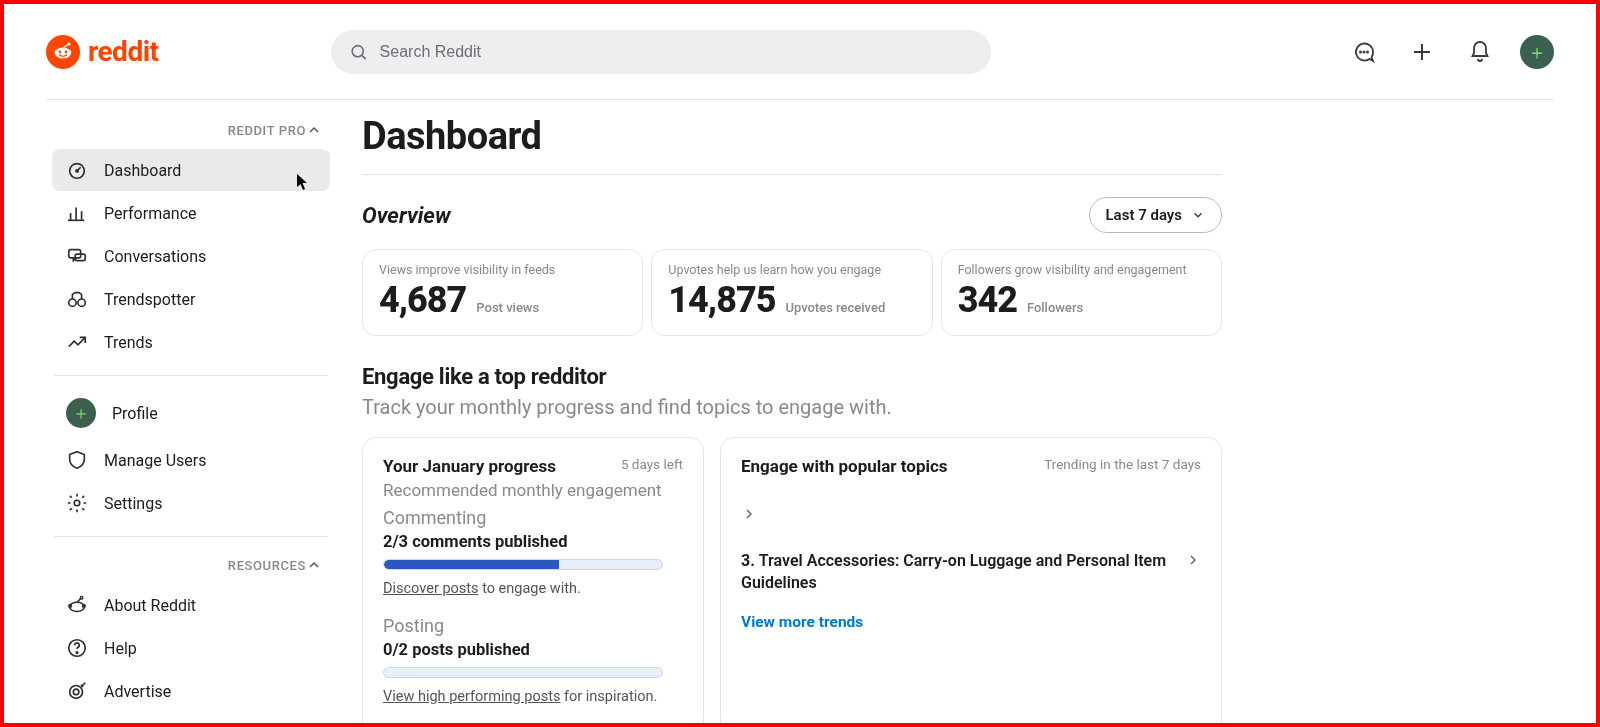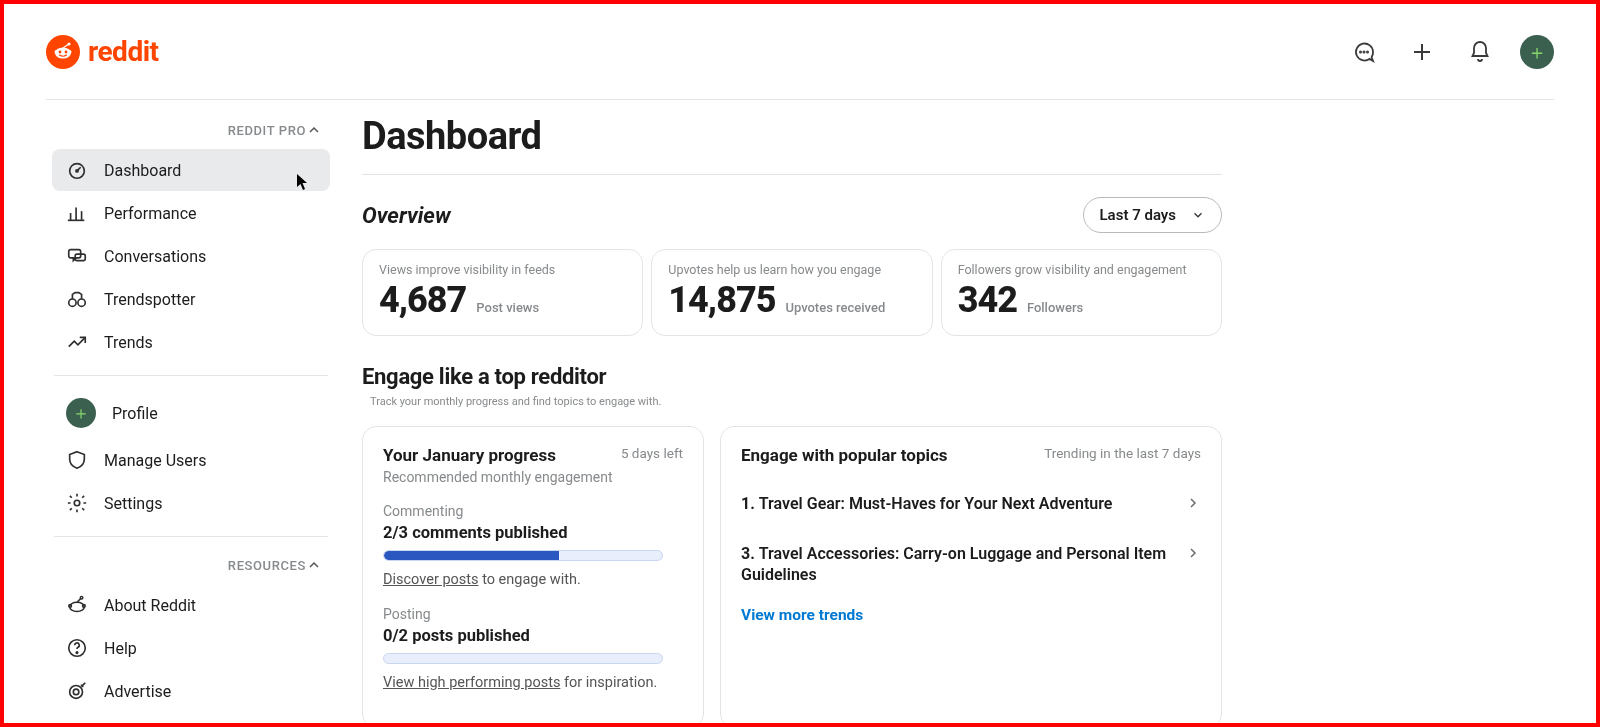--- a/index.html
+++ b/index.html
@@ -87,52 +87,52 @@
   .avatar-md { width:30px; height:30px; border-radius:50%; background:var(--green-dark); display:flex; align-items:center; justify-content:center; flex:none;}
   .avatar-md .plus { color: var(--green-light); font-size:18px; font-weight:400; line-height:1;}
 
   
   .main { flex:1; padding: 14px 0 0 26px; overflow:auto; }
   .page-title { font-size:38px; font-weight:700; margin: 0 0 16px 0; letter-spacing:-0.5px;}
   .hr { border-top:1px solid var(--border); margin: 0 0 22px 0; width: 860px;}
   .section-row { display:flex; align-items:center; justify-content:space-between; width: 860px; margin-bottom:16px;}
   .section-title { font-size:22px; font-weight:700;font-style:italic; }
   .pill {
-    display:flex; align-items:center; gap:15px;
+    display:flex; align-items:center; gap:9px;
     border:1px solid #b7b9bb; border-radius:22px;
     padding: 8px 16px; font-size:15px; font-weight:600;
     cursor:pointer;
   }
 
   .cards { display:flex; gap:8px; width:860px; margin-bottom:28px;}
   .card {
     flex:1; border:1px solid var(--border); border-radius:14px;
     padding: 12px 16px 14px 16px;
   }
   .card .hint { font-size:12.5px; color:var(--muted); margin-bottom:2px;}
   .card .value { font-size:36px; font-weight:800; letter-spacing:-1px;}
   .card .unit { font-size:13px; color:var(--muted); margin-left:6px; font-weight:500;}
 
   .engage-title { font-size:22px; font-weight:700; margin: 6px 0 6px 0;letter-spacing:-0.3px;}
-  .engage-sub { font-size:11px; color:var(--muted); margin-bottom:18px;margin-left:8px;}
+  .engage-sub { font-size:20px; color:var(--muted); margin-bottom:18px;}
 
   .panels { display:flex; gap:16px; width:860px; }
   .panel {
     border:1px solid var(--border); border-radius:14px;
     padding: 18px 20px;
   }
   .panel.left { flex:0 0 342px; }
   .panel.right { flex:1; }
 
   .panel-head { display:flex; align-items:flex-start; justify-content:space-between; margin-bottom:4px;gap:30px;}
   .panel-title { font-size:17px; font-weight:700; }
   .panel-meta { font-size:13.5px; color:var(--muted);}
-  .panel-sub { font-size:14px; color:var(--muted); margin-bottom:18px;}
-
-  .metric-label { font-size:14px; color:var(--muted); margin-bottom:4px;}
+  .panel-sub { font-size:17px; color:var(--muted); margin-bottom:7px;}
+
+  .metric-label { font-size:18px; color:var(--muted); margin-bottom:4px;}
   .metric-value { font-size:16.5px; font-weight:700; margin-bottom:8px;}
   .bar { height:11px; width: 280px; border-radius:6px; background:#e8eefb; border:1px solid #c9d6ef; overflow:hidden;}
   .bar-fill { height:100%; background: var(--blue); border-radius:6px 0 0 6px;}
   .bar.empty .bar-fill { width:0;}
   .helper { font-size:14.5px; color:#555; margin:10px 0 18px 0;}
   .helper a { color:#555; text-decoration:underline; cursor:pointer;}
 
   .topic { display:flex; align-items:flex-start; justify-content:space-between; gap:10px; padding:14px 0; cursor:pointer;}
   .topic .txt { font-size:16px; font-weight:600; line-height:1.35; }
   .topic .num { font-weight:700; margin-right:4px;}
@@ -160,20 +160,27 @@
             <circle cx="9" cy="12" r="1.4" fill="#ff4500"></circle>
             <circle cx="15" cy="12" r="1.4" fill="#ff4500"></circle>
             <path d="M8.5 15 q3.5 2.5 7 0" stroke="#ff4500" stroke-width="1.2" fill="none" stroke-linecap="round"></path>
             <circle cx="18" cy="4" r="1.6"></circle>
             <path d="M12 8 L17 4.5" stroke="#fff" stroke-width="1.2" fill="none"></path>
           </svg>
       </span>
       <span>reddit</span>
     </div>
     <div class="spacer-left"></div>
+    <div class="search">
+      <svg width="20" height="20" viewBox="0 0 24 24" fill="none" stroke="currentColor" stroke-width="2">
+          <circle cx="11" cy="11" r="7"></circle>
+          <line x1="21" y1="21" x2="16.5" y2="16.5"></line>
+        </svg>
+      <input type="text" placeholder="Search Reddit" style="">
+    </div>
     <div class="header-right">
       <span class="icon-btn">
         <svg width="24" height="24" viewBox="0 0 24 24" fill="none" stroke="currentColor" stroke-width="1.8">
             <path d="M21 12a8.5 8.5 0 1 0-3.5 6.9L21 21l-1.4-3.8A8.4 8.4 0 0 0 21 12z"></path>
             <circle cx="8.5" cy="12" r="0.6" fill="currentColor"></circle>
             <circle cx="12" cy="12" r="0.6" fill="currentColor"></circle>
             <circle cx="15.5" cy="12" r="0.6" fill="currentColor"></circle>
           </svg>
       </span>
       <span class="icon-btn">
@@ -387,21 +394,20 @@
           </div>
         </div>
 
         <div class="panel right">
           <div class="panel-head" style="margin-bottom:14px;">
             <div class="panel-title">Engage with popular topics</div>
             <div class="panel-meta">Trending in the last 7 days</div>
           </div>
 
           <div class="topic">
-            <div class="txt"><span class="num">1.</span><span>Travel Gear: Must-Haves for Your Next Adventure</span></div>
             <svg class="chev-r" width="16" height="16" viewBox="0 0 24 24" fill="none" stroke="currentColor" stroke-width="2.2">
                 <polyline points="9 6 15 12 9 18"></polyline>
               </svg>
           </div>
           <div class="topic">
             <div class="txt"><span class="num">3.</span><span>Travel Accessories: Carry-on Luggage and Personal Item Guidelines</span></div>
             <svg class="chev-r" width="16" height="16" viewBox="0 0 24 24" fill="none" stroke="currentColor" stroke-width="2.2">
                 <polyline points="9 6 15 12 9 18"></polyline>
               </svg>
           </div>

